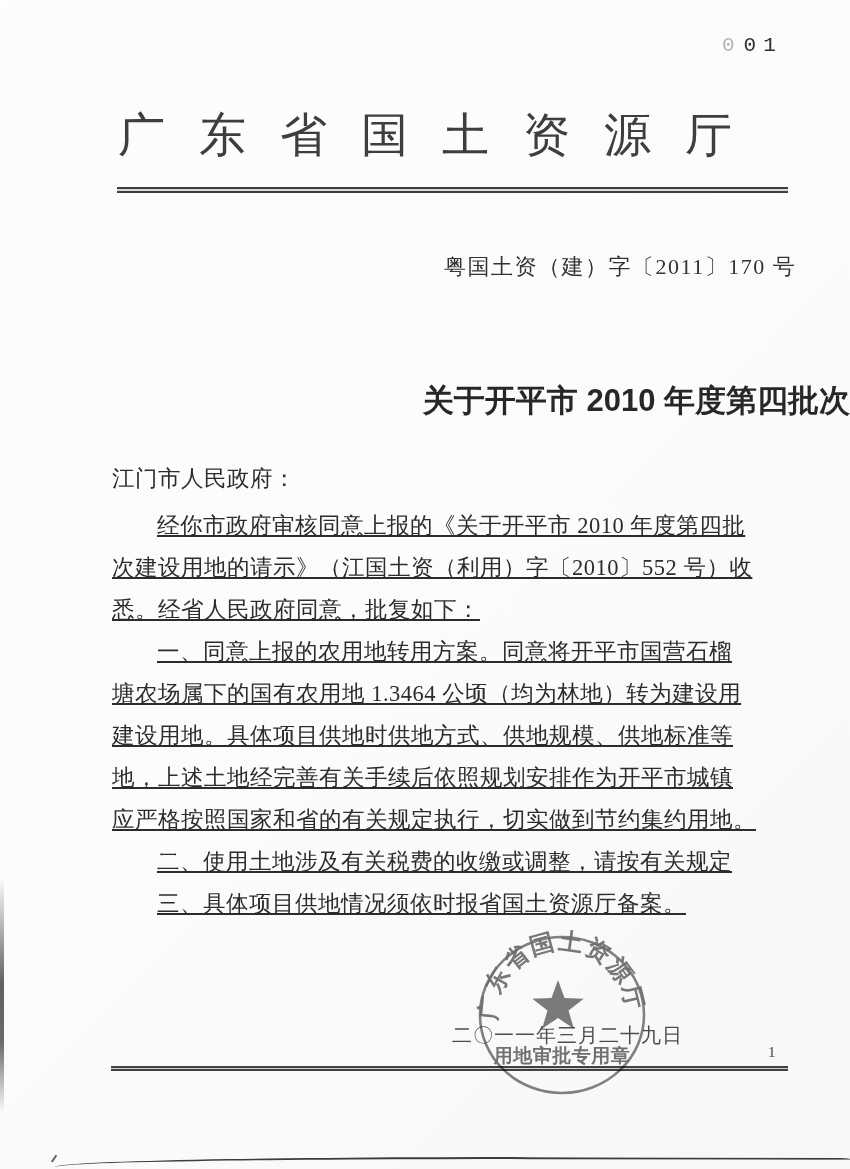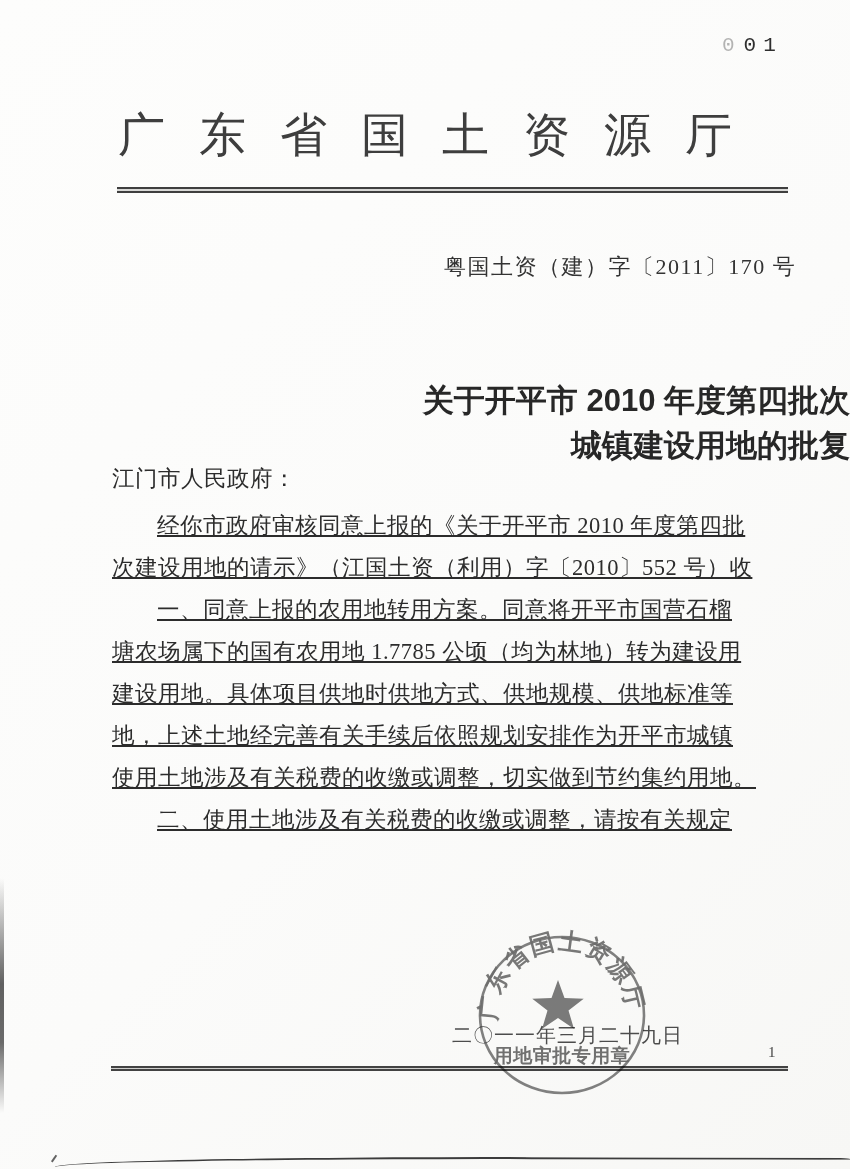--- a/index.html
+++ b/index.html
@@ -111,35 +111,36 @@
     <span class="faint">0</span><span>01</span>
   </div>
 
   <div class="org-header">广东省国土资源厅</div>
   <div class="header-rule"></div>
 
   <div class="doc-number">粤国土资（建）字〔2011〕170 号</div>
 
   <div class="doc-title">
     <div>关于开平市 2010 年度第四批次</div>
-    <div>城镇建设用地的批复</div>
   </div>
 
   <div class="body-block">
     <div class="salutation">江门市人民政府：</div>
     <div>
 
     <div class="line indent">经你市政府审核同意上报的《关于开平市 2010 年度第四批</div>
         <div class="line">次建设用地的请示》（江国土资（利用）字〔2010〕552 号）收</div>
+        <div class="line">悉。经省人民政府同意，批复如下：</div>
         <div class="line indent">一、同意上报的农用地转用方案。同意将开平市国营石榴</div>
-        <div class="line">塘农场属下的国有农用地 1.7785 公顷（均为林地）转为建设用</div>
+        <div class="line">塘农场属下的国有农用地 1.3464 公顷（均为林地）转为建设用</div>
         <div class="line">建设用地。具体项目供地时供地方式、供地规模、供地标准等</div>
         <div class="line">地，上述土地经完善有关手续后依照规划安排作为开平市城镇</div>
-        <div class="line">使用土地涉及有关税费的收缴或调整，切实做到节约集约用地。</div>
+        <div class="line">应严格按照国家和省的有关规定执行，切实做到节约集约用地。</div>
         <div class="line indent">二、使用土地涉及有关税费的收缴或调整，请按有关规定</div>
+        <div class="line indent">三、具体项目供地情况须依时报省国土资源厅备案。</div>
       </div>
   </div>
 
   <div class="sign-date">二〇一一年三月二十九日</div>
 
   <svg class="stamp" viewBox="0 0 200 185" xmlns="http://www.w3.org/2000/svg">
     <defs>
       <path id="arcPath" d="M 28 101 A 65 65 0 1 1 156.6 96.8"></path>
     </defs>
     <ellipse cx="92" cy="90" rx="82" ry="78" fill="none" stroke="#575757" stroke-width="2.6" opacity="0.9"></ellipse>

